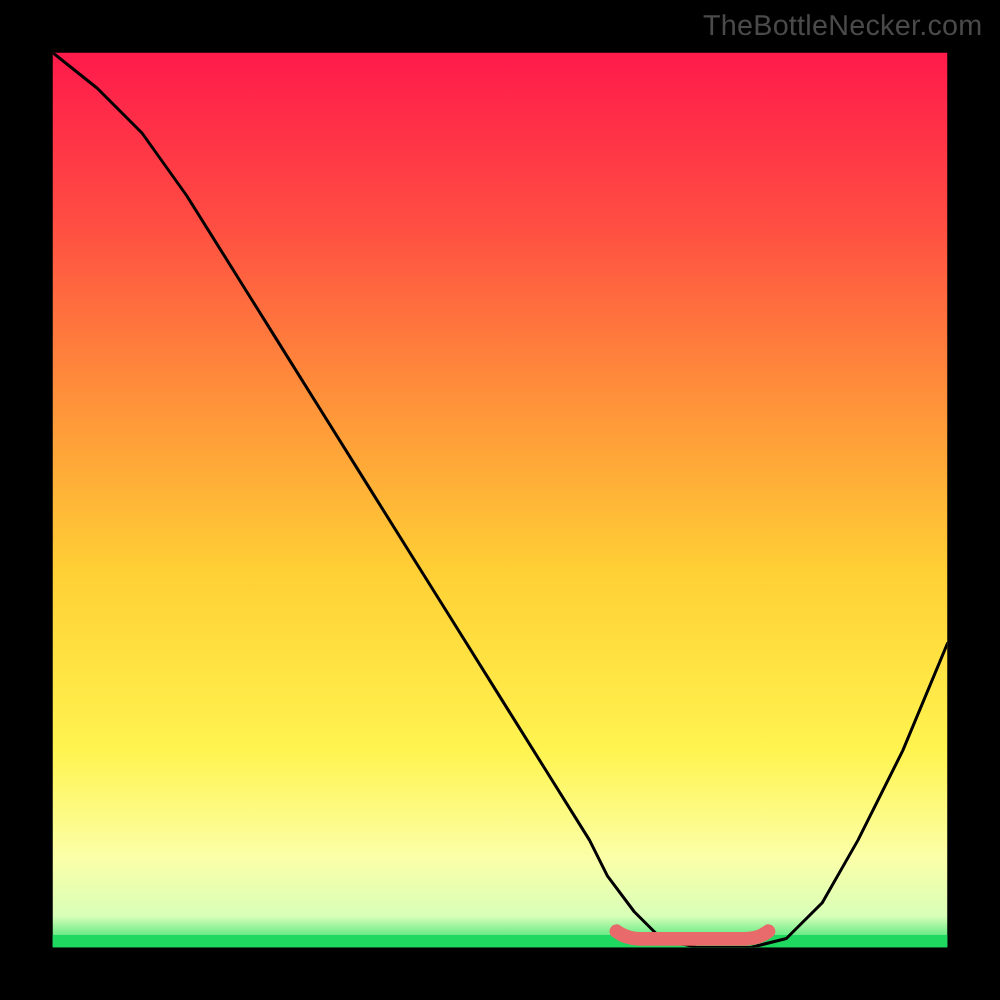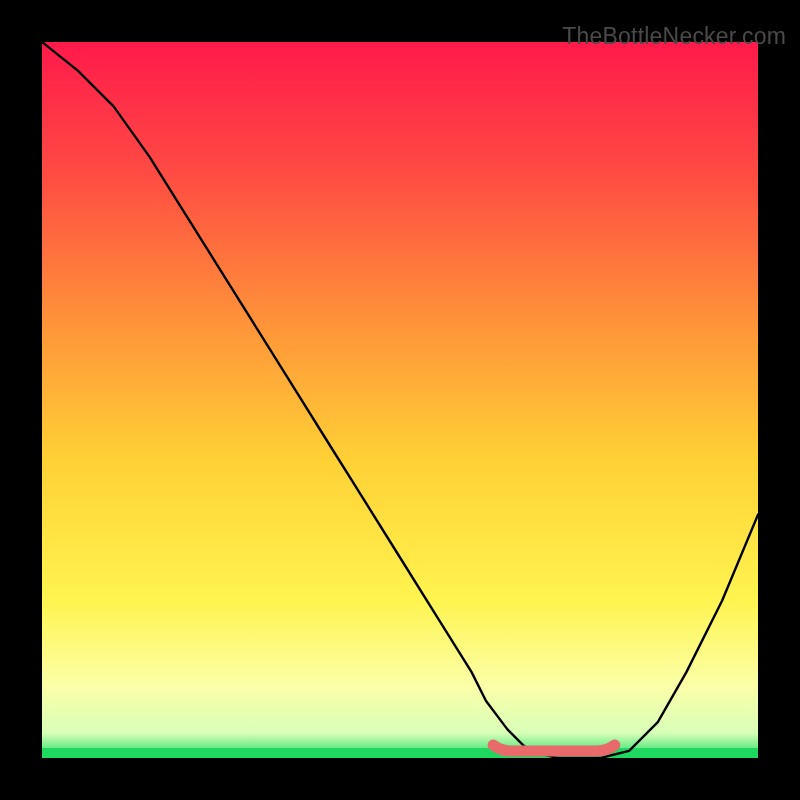--- a/index.html
+++ b/index.html
@@ -22,21 +22,21 @@
   .plot {
     position: absolute;
     left: 42px;
     top: 42px;
     width: 716px;
     height: 716px;
     
   }
   .watermark {
     position: absolute;
-    top: 23px;
+    top: 7px;
     right: 14px;
     color: #4a4a4a;
     font-size: 23px;
     font-weight: 500;
     letter-spacing: 0.2px;
   }
 </style>
 </head>
 <body>
 

